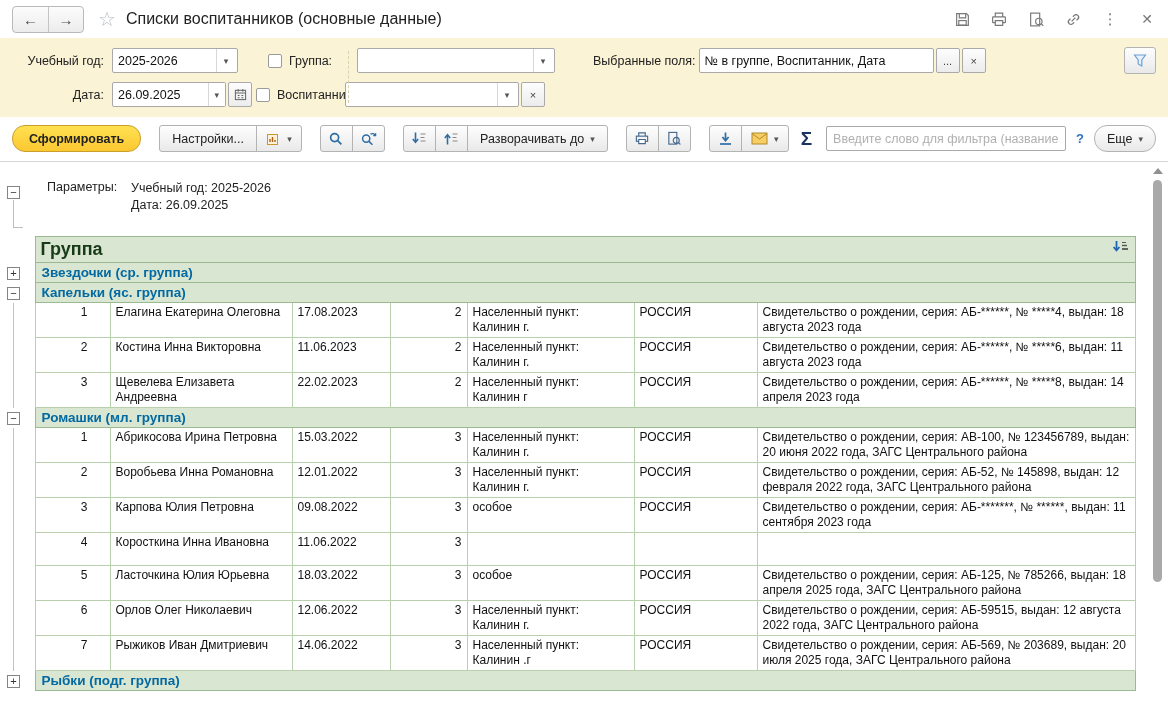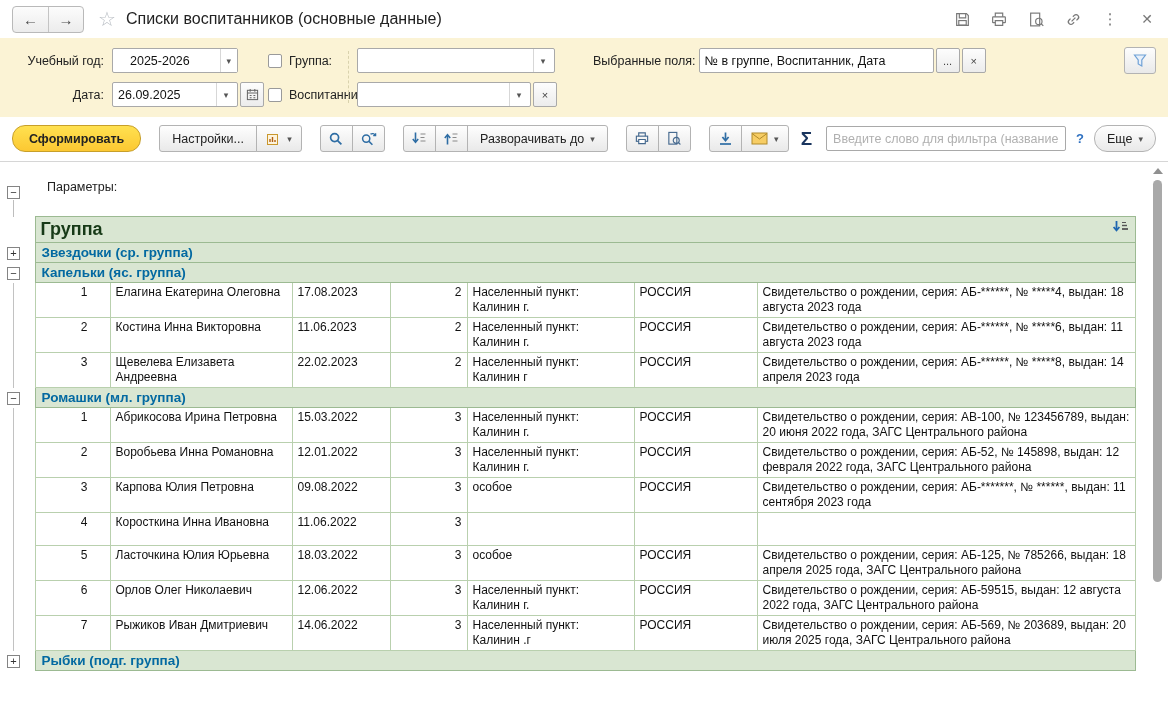--- a/index.html
+++ b/index.html
@@ -138,21 +138,21 @@
       <span class="hicon dots-glyph">⋮</span>
       <span class="hicon close-glyph">✕</span>
     </div>
   </div>
 
   <div class="panel">
     <div class="vsep"></div>
     <div class="f-row">
       <span class="flabel lab-right">Учебный год:</span>
       <div class="combo" style="width:126px">
-        <input style="width: 103px; margin-left: 12px;" value="2025-2026">
+        <input style="width: 103px;" value="2025-2026">
         <span class="dd">▾</span>
       </div>
       <span class="cbx" style="margin-left:30px"></span>
       <span class="flabel" style="width:64px">Группа:</span>
       <div class="combo" style="width:198px;margin-left:4px">
         <input style="width: 175px;" value="">
         <span class="dd">▾</span>
       </div>
       <span class="flabel" style="margin-left:38px">Выбранные поля:</span>
       <div class="combo" style="width:235px;margin-left:3px">
@@ -161,21 +161,21 @@
       <span class="sidebtn">...</span>
       <span class="sidebtn">×</span>
       <span class="funnel-btn">
         <svg width="16" height="15" viewBox="0 0 16 15">
           <path d="M2.5 2h11L9.8 7v6l-3.6-2V7z" fill="#e8f0fa" stroke="#6fa1d6" stroke-width="1.2"></path>
         </svg>
       </span>
     </div>
     <div class="f-row">
       <span class="flabel lab-right">Дата:</span>
-      <div class="combo" style="width:126px">
+      <div class="combo" style="width:114px">
         <input style="width: 103px;" value="26.09.2025">
         <span class="dd">▾</span>
       </div>
       <span class="sidebtn">
         <svg width="13" height="13" viewBox="0 0 14 14" fill="none" stroke="#666" stroke-width="1.1">
           <rect x="1.5" y="2.5" width="11" height="10"></rect>
             <path d="M1.5 5.5h11M4.5 1v3M9.5 1v3M4 8h2M8 8h2M4 10.5h2M8 10.5h2"></path>
         </svg>
       </span>
       <span class="cbx" style="margin-left:4px"></span>
@@ -279,20 +279,24 @@
 
   <div class="report">
 
     <div class="params-row">
       <div class="gutter-w">
         <span class="exp">−</span>
         <span class="tree-l"></span>
       </div>
       <div class="params">
         <span class="params-label">Параметры:</span>
+        <div class="params-vals">
+          <div>Учебный год: 2025-2026</div>
+          <div>Дата: 26.09.2025</div>
+        </div>
       </div>
     </div>
 
     <table class="rpt" id="rpt">
       <colgroup id="cols">
           <col style="width: 35px;">
           <col style="width: 75px;">
           <col style="width: 182px;">
           <col style="width: 98px;">
           <col style="width: 77px;">

